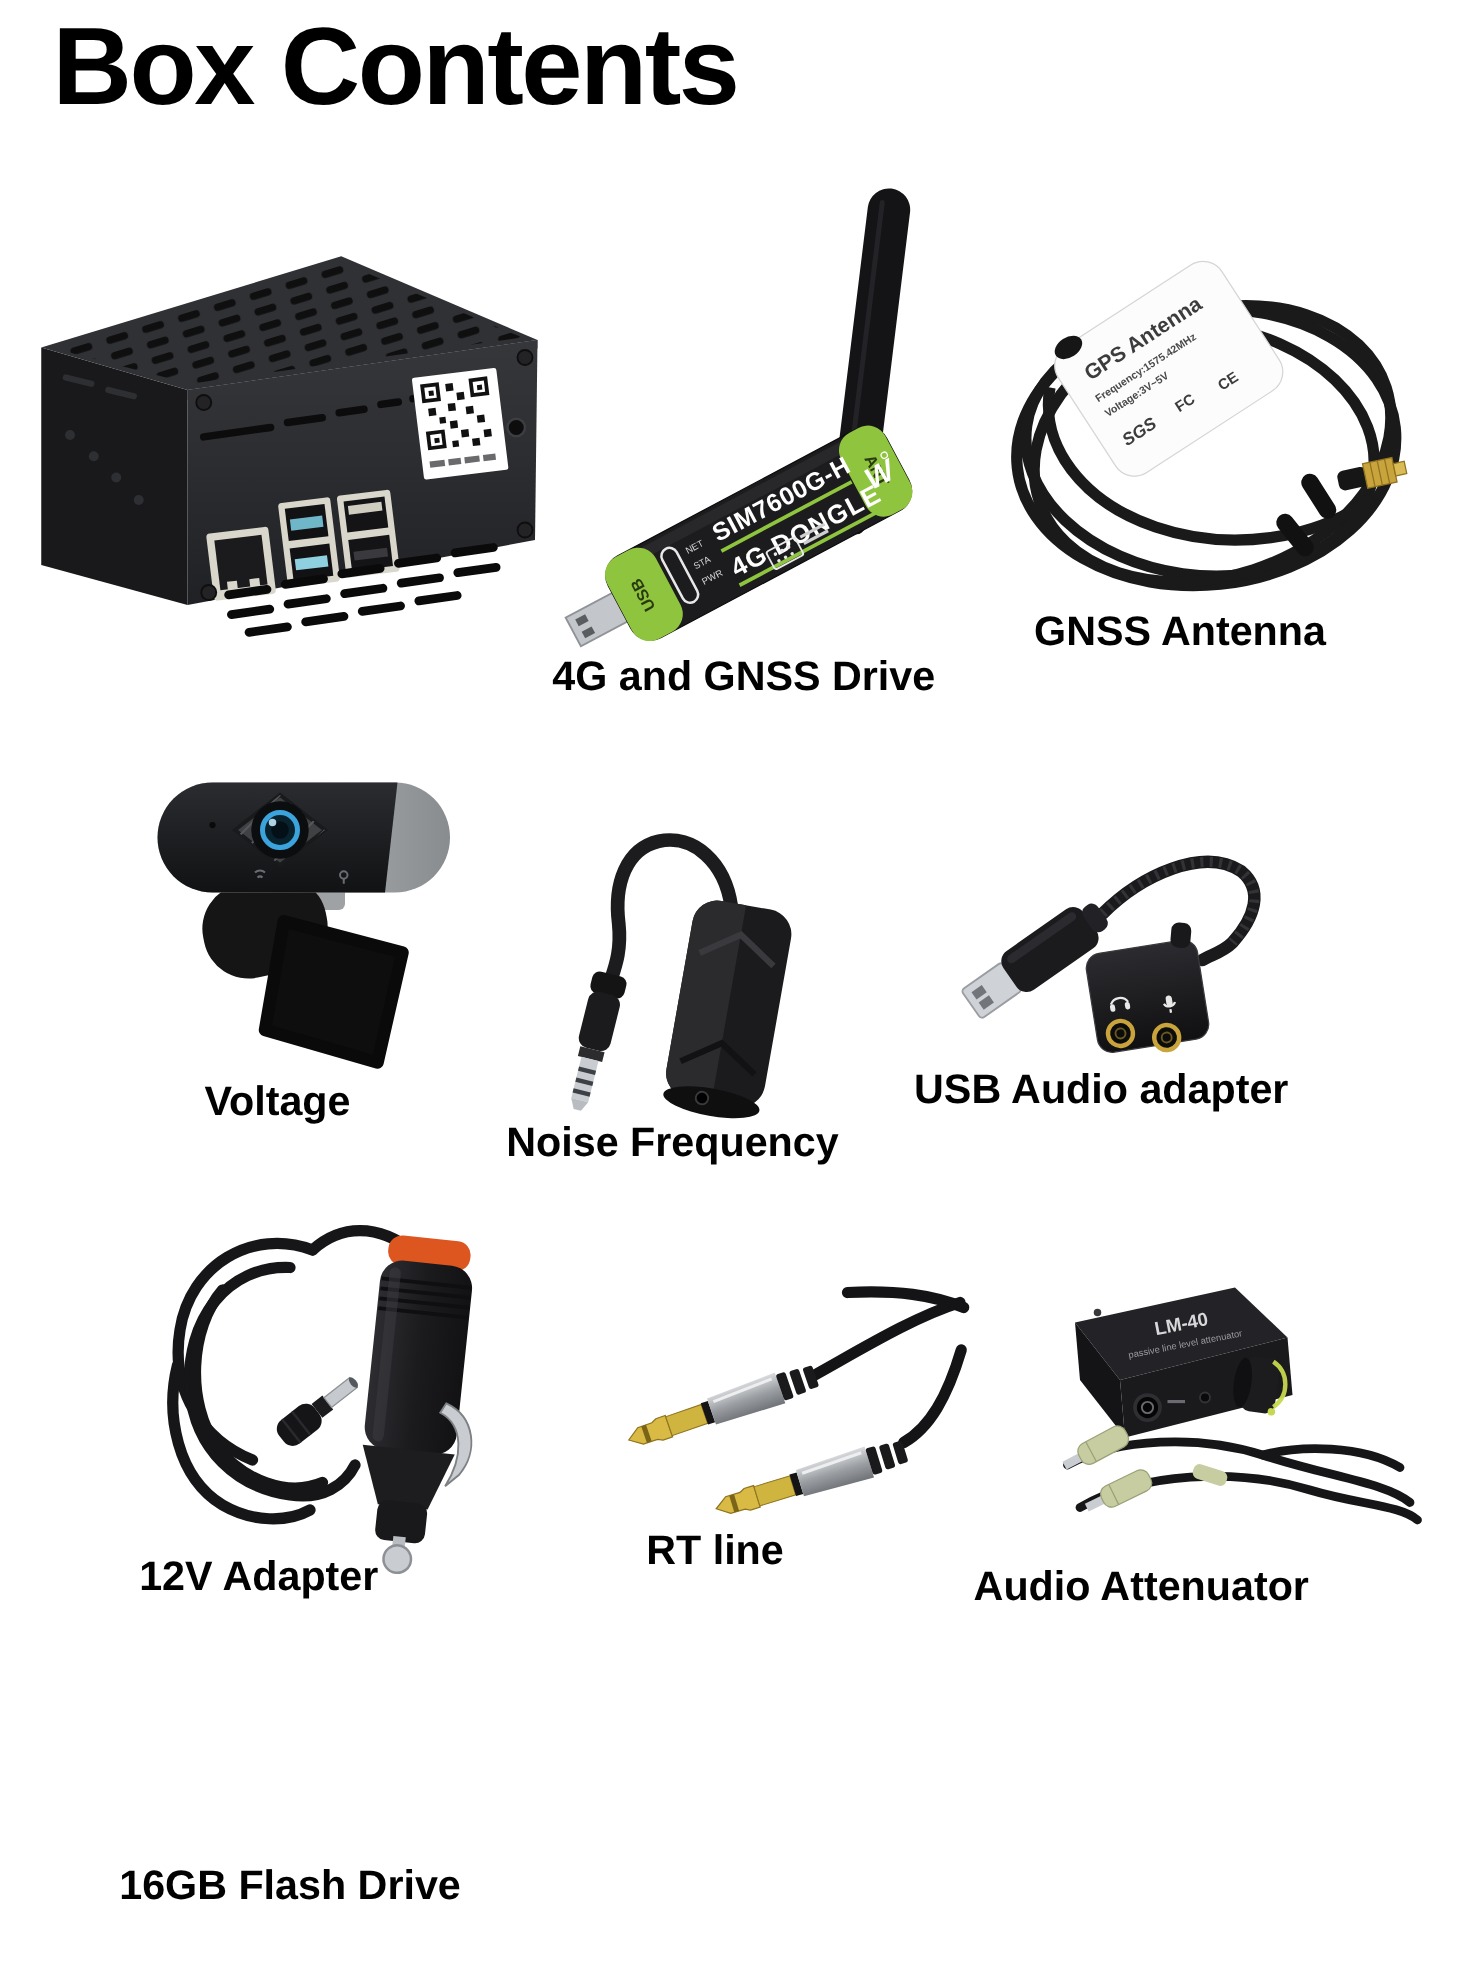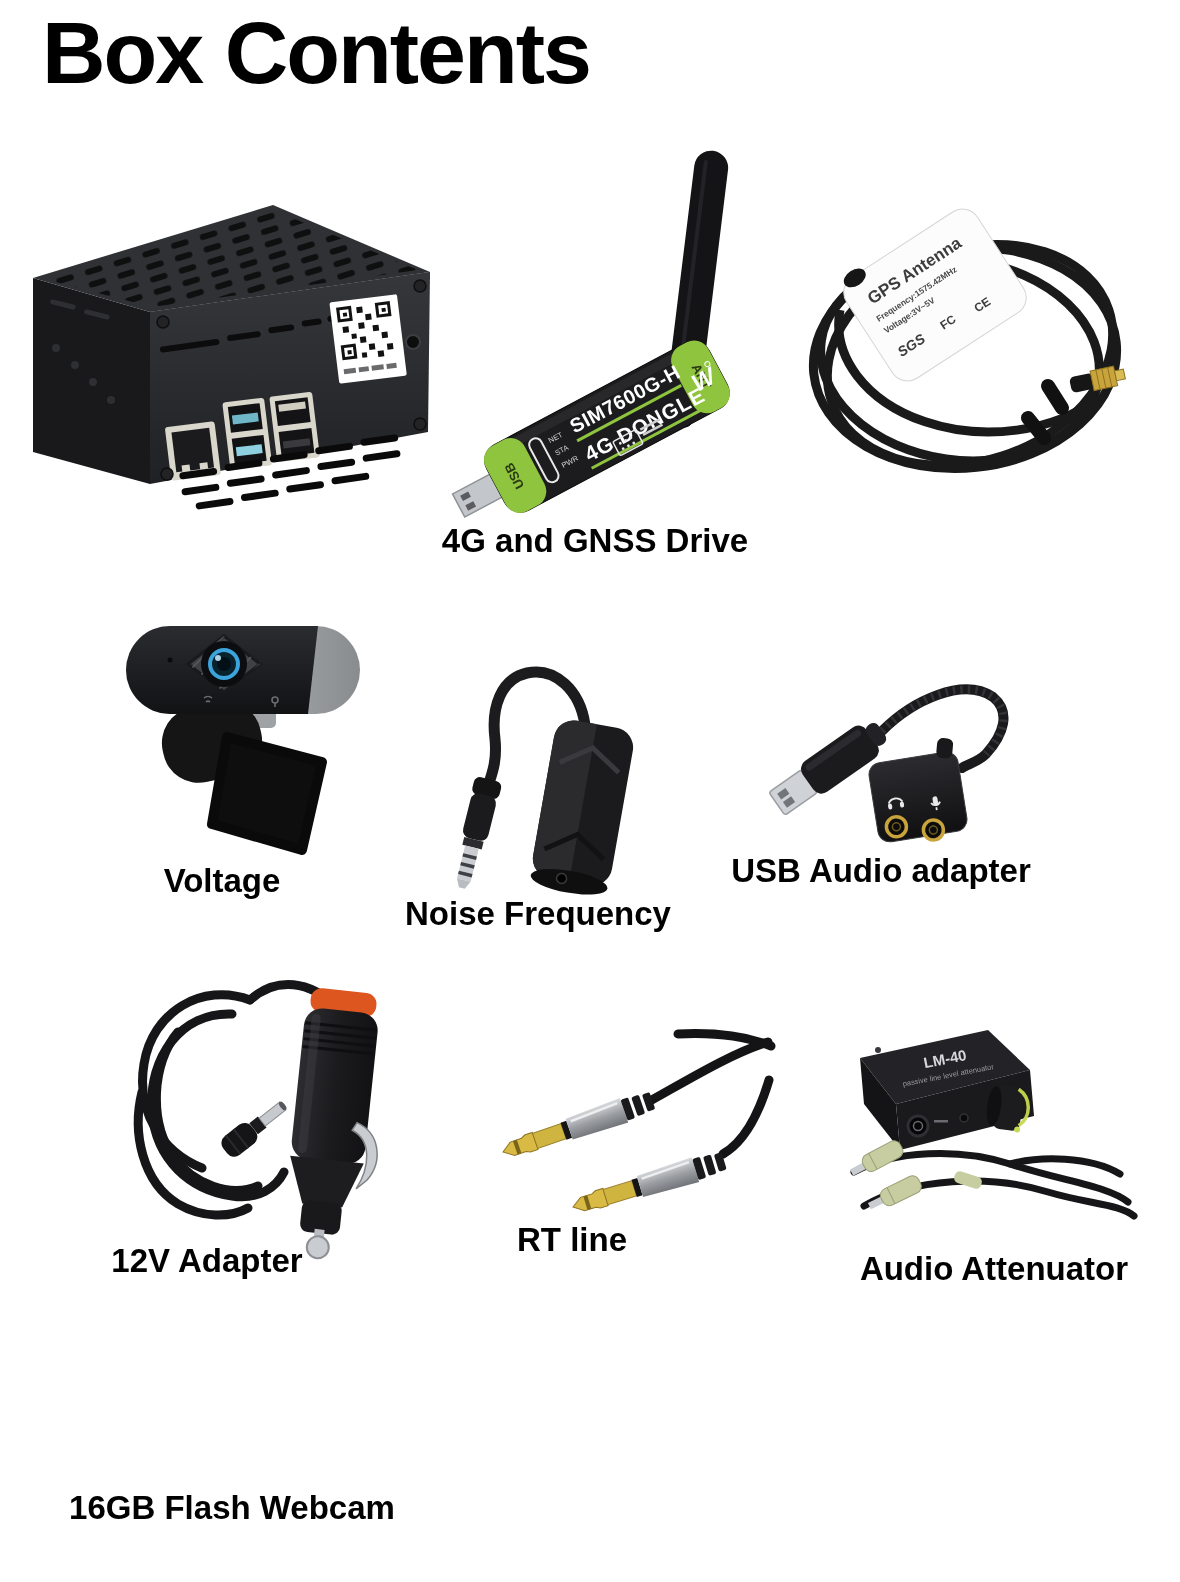--- a/index.html
+++ b/index.html
@@ -228,20 +228,21 @@
         <ellipse cx="-58" cy="-58" rx="12" ry="8" fill="#161616"></ellipse>
         <text x="-58" y="-26" font-size="17" font-weight="700" fill="#3c3c3e">GPS Antenna</text>
         <text x="-62" y="-8" font-size="8.5" font-weight="700" fill="#4a4a4c">Frequency:1575.42MHz</text>
         <text x="-62" y="6" font-size="8.5" font-weight="700" fill="#4a4a4c">Voltage:3V~5V</text>
         <text x="-62" y="34" font-size="14" font-weight="700" font-style="italic" fill="#3c3c3e">SGS</text>
         <text x="-12" y="34" font-size="12" font-weight="700" fill="#3c3c3e">FC</text>
         <text x="26" y="38" font-size="12" font-weight="700" fill="#3c3c3e">CE</text>
       </g>
     </svg>
   </div>
+  <div class="plabel" style="left:944px;top:486px">GNSS Antenna</div>
 
   <div class="product" style="left:112px;top:612px;width:320px;height:250px">
     <svg width="320" height="250" viewBox="0 0 320 250">
       <defs>
         <linearGradient id="wcSilver" x1="0" y1="0" x2="1" y2="0">
           <stop offset="0" stop-color="#cdd0d2"></stop>
             <stop offset="1" stop-color="#898c8f"></stop>
         </linearGradient>
         <linearGradient id="wcBody" x1="0" y1="0" x2="0" y2="1">
           <stop offset="0" stop-color="#2a2c2f"></stop>
@@ -474,17 +475,17 @@
         <line x1="10" y1="-9" x2="10" y2="9" stroke="#9aa178"></line>
       </g>
       <g transform="translate(74,192) rotate(-26)">
         <rect x="-14" y="-3.5" width="16" height="7" fill="#c9ccd0"></rect>
         <rect x="0" y="-9" width="42" height="18" rx="7" fill="#c7cda0" stroke="#9aa178"></rect>
         <line x1="10" y1="-9" x2="10" y2="9" stroke="#9aa178"></line>
       </g>
       <rect x="146" y="166" width="28" height="12" rx="5" fill="#c7cda0" transform="rotate(18 160 172)"></rect>
     </svg>
   </div>
-  <div class="plabel" style="left:994px;top:1250px">Audio Attenuator</div>
-
-  <div class="plabel" style="left:232px;top:1489px">16GB Flash Webcam</div>
+  <div class="plabel" style="left:913px;top:1250px">Audio Attenuator</div>
+
+  <div class="plabel" style="left:232px;top:1489px">16GB Flash Drive</div>
 
 </div>
 
 </body></html>

